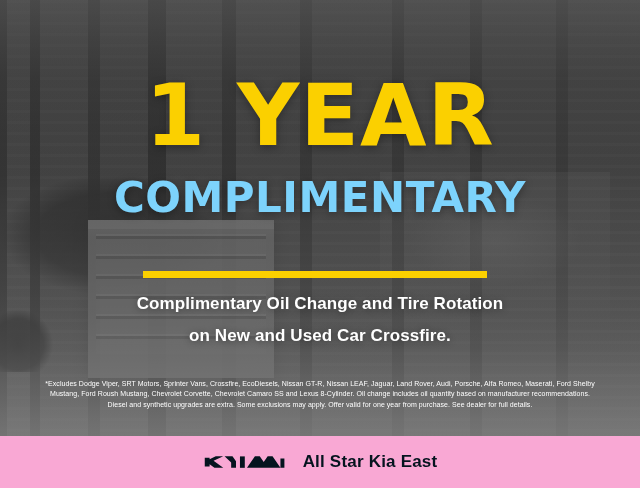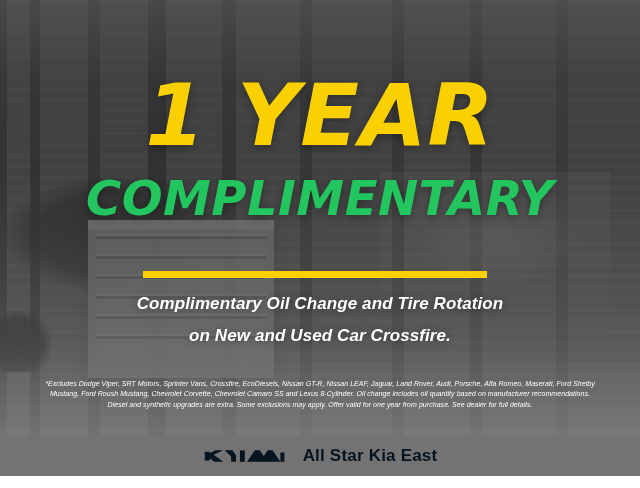--- a/index.html
+++ b/index.html
@@ -142,21 +142,20 @@
         rgba(96,96,96,.62) 72%,
         rgba(118,118,118,.66) 88%,
         rgba(126,126,126,.70) 100%);
   }
 
   
   .banner-content {
     position: absolute;
     inset: 0;
     text-align: center;
-    font-style: italic;
   }
 
   .headline-year {
     position: absolute;
     left: 0;
     right: 0;
     top: 72px;
     color: #fbd000;
     font-family: "DejaVu Sans", sans-serif;
     font-weight: bold;
@@ -165,24 +164,24 @@
     letter-spacing: 1px;
     white-space: nowrap;
     text-shadow: 0 2px 10px rgba(0,0,0,.35);
   }
 
   .headline-sub {
     position: absolute;
     left: 0;
     right: 0;
     top: 176px;
-    color: #22c55e;
+    color: #7dd3fc;
     font-family: "DejaVu Sans", sans-serif;
     font-weight: bold;
-    font-size: 48px;
+    font-size: 42px;
     line-height: 44px;
     letter-spacing: .5px;
     white-space: nowrap;
     text-shadow: 0 2px 9px rgba(0,0,0,.35);
   }
   .headline-sub .line2 {
     display: block;
   }
 
   .divider {
@@ -222,22 +221,22 @@
     text-align: center;
   }
   .disclaimer span { display: block; }
 
   
   .footer {
     position: absolute;
     left: 0;
     top: 436px;
     width: 640px;
-    height: 40px;
-    background: #737373;
+    height: 52px;
+    background: #f9a8d4;
     display: flex;
     align-items: center;
     justify-content: center;
     gap: 12px;
   }
 
   .kia-logo {
     display: block;
     width: 88px;
     height: 22px;

